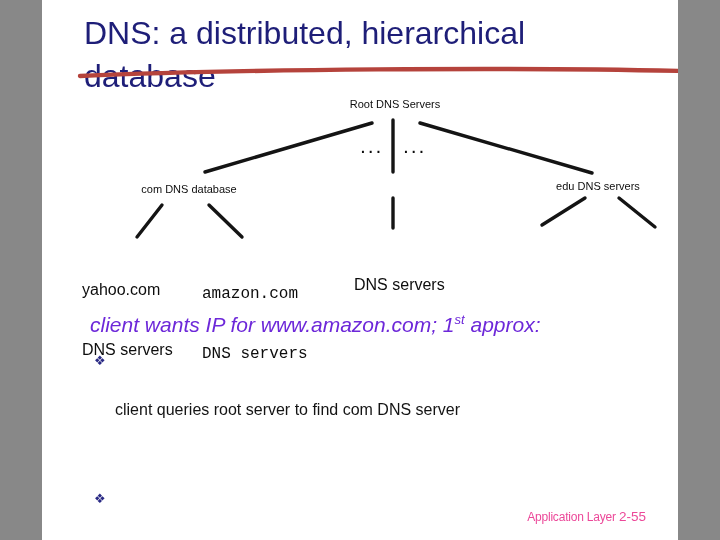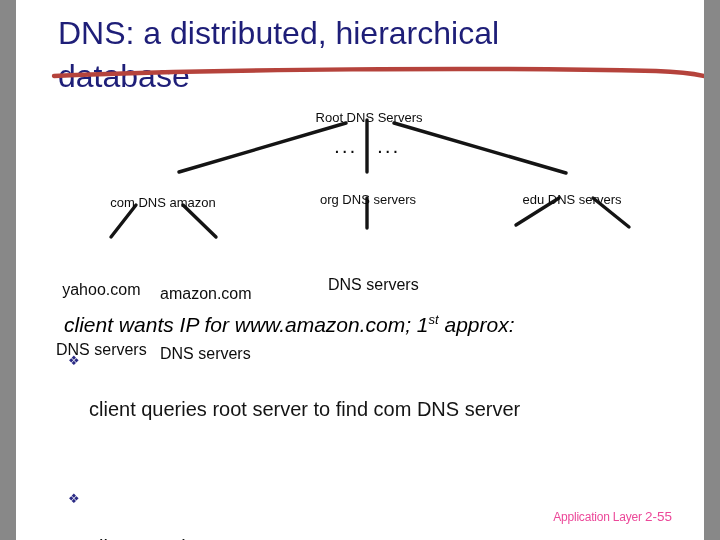--- a/index.html
+++ b/index.html
@@ -1,62 +1,62 @@
 <!DOCTYPE html>
 <html><head>
 <meta charset="utf-8">
 <style>
   html,body{margin:0;padding:0;background:#888;}
   .slide{
     position:relative;
-    width:688px;height:540px;
+    width:636px;height:540px;
     background:#ffffff;
     overflow:hidden;
     font-family:"Liberation Sans","DejaVu Sans",sans-serif;
     margin:0 auto;
   }
   
   .title{
     position:absolute;left:42px;top:12px;
     font-size:32px;line-height:43px;font-weight:400;
     color:#1e1e78;letter-spacing:0px;
   }
   
   .overlay{position:absolute;left:0;top:0;width:720px;height:540px;pointer-events:none;}
   
-  .tnode{position:absolute;color:#0d0d0d;font-size:13px;white-space:nowrap;margin-top:12px;}
+  .tnode{position:absolute;color:#0d0d0d;font-size:11px;white-space:nowrap;}
   .centered{transform:translateX(-50%);}
   .root-label{left:353px;top:98px;}
   .tld-com{left:147px;top:183px;}
   .tld-org{left:352px;top:180px;}
   .tld-edu{left:556px;top:180px;text-align:right;}
   .dots{position:absolute;top:140px;color:#0d0d0d;font-size:14px;font-weight:bold;white-space:pre;}
   .dots-left{left:319px;}
   .dots-right{left:362px;}
   .leaf{position:absolute;color:#0d0d0d;font-size:16px;line-height:20px;white-space:pre;}
-  .leaf-yahoo{left:40px;top:240px;text-align:center;}
-  .leaf-amazon{left:144px;top:244px;}
+  .leaf-yahoo{left:40px;top:240px;}
+  .leaf-amazon{left:160px;top:244px;font-family:Liberation Mono, monospace;}
   .leaf-pbs{left:312px;top:235px;}
   .leaf-poly-umass{left:468px;top:230px;}
   
   .heading{
     position:absolute;left:48px;top:312px;
-    font-size:21px;font-style:italic;color:#000000;white-space:nowrap;
+    font-size:21px;font-style:italic;color:#6d28d9;white-space:nowrap;
   }
   .heading sup{font-size:13px;font-style:italic;}
   .bullets{position:absolute;left:52px;top:341px;}
   .bullet-row{display:flex;align-items:flex-start;}
   .bullet-marker{
     width:21px;flex:0 0 21px;
     font-size:13px;color:#2a2a85;
     padding-top:6px;line-height:27.5px;
     font-family:"DejaVu Sans",sans-serif;
   }
   .bullet-text{
-    font-size:20px;color:#141414;line-height:27.5px;white-space:pre;
+    font-size:16px;color:#141414;line-height:27.5px;white-space:pre;
   }
   
   .footer{
     position:absolute;right:32px;top:509px;
     color:#ec4899;font-size:12px;letter-spacing:-0.2px;white-space:nowrap;
   }
   .footer .pagenum{font-size:13.5px;letter-spacing:0;}
 </style>
 </head>
 <body>
@@ -84,22 +84,21 @@
       <line x1="543" y1="198" x2="500" y2="225"></line>
       <line x1="577" y1="198" x2="613" y2="227"></line>
     </g>
   </svg>
 
   <div class="tnode centered root-label">Root DNS Servers</div>
 
   <div class="dots dots-left">. . .</div>
   <div class="dots dots-right">. . .</div>
 
-  <div class="tnode centered tld-com">com DNS amazon</div>
-  <div class="tnode centered tld-org">org DNS servers</div>
+  <div class="tnode centered tld-com">com DNS database</div>
   <div class="tnode centered tld-edu">edu DNS servers</div>
 
   <div class="leaf leaf-yahoo">
     <div>yahoo.com</div>
     <div>DNS servers</div>
   </div>
   <div class="leaf leaf-amazon">
     <div>amazon.com</div>
     <div>DNS servers</div>
   </div>

